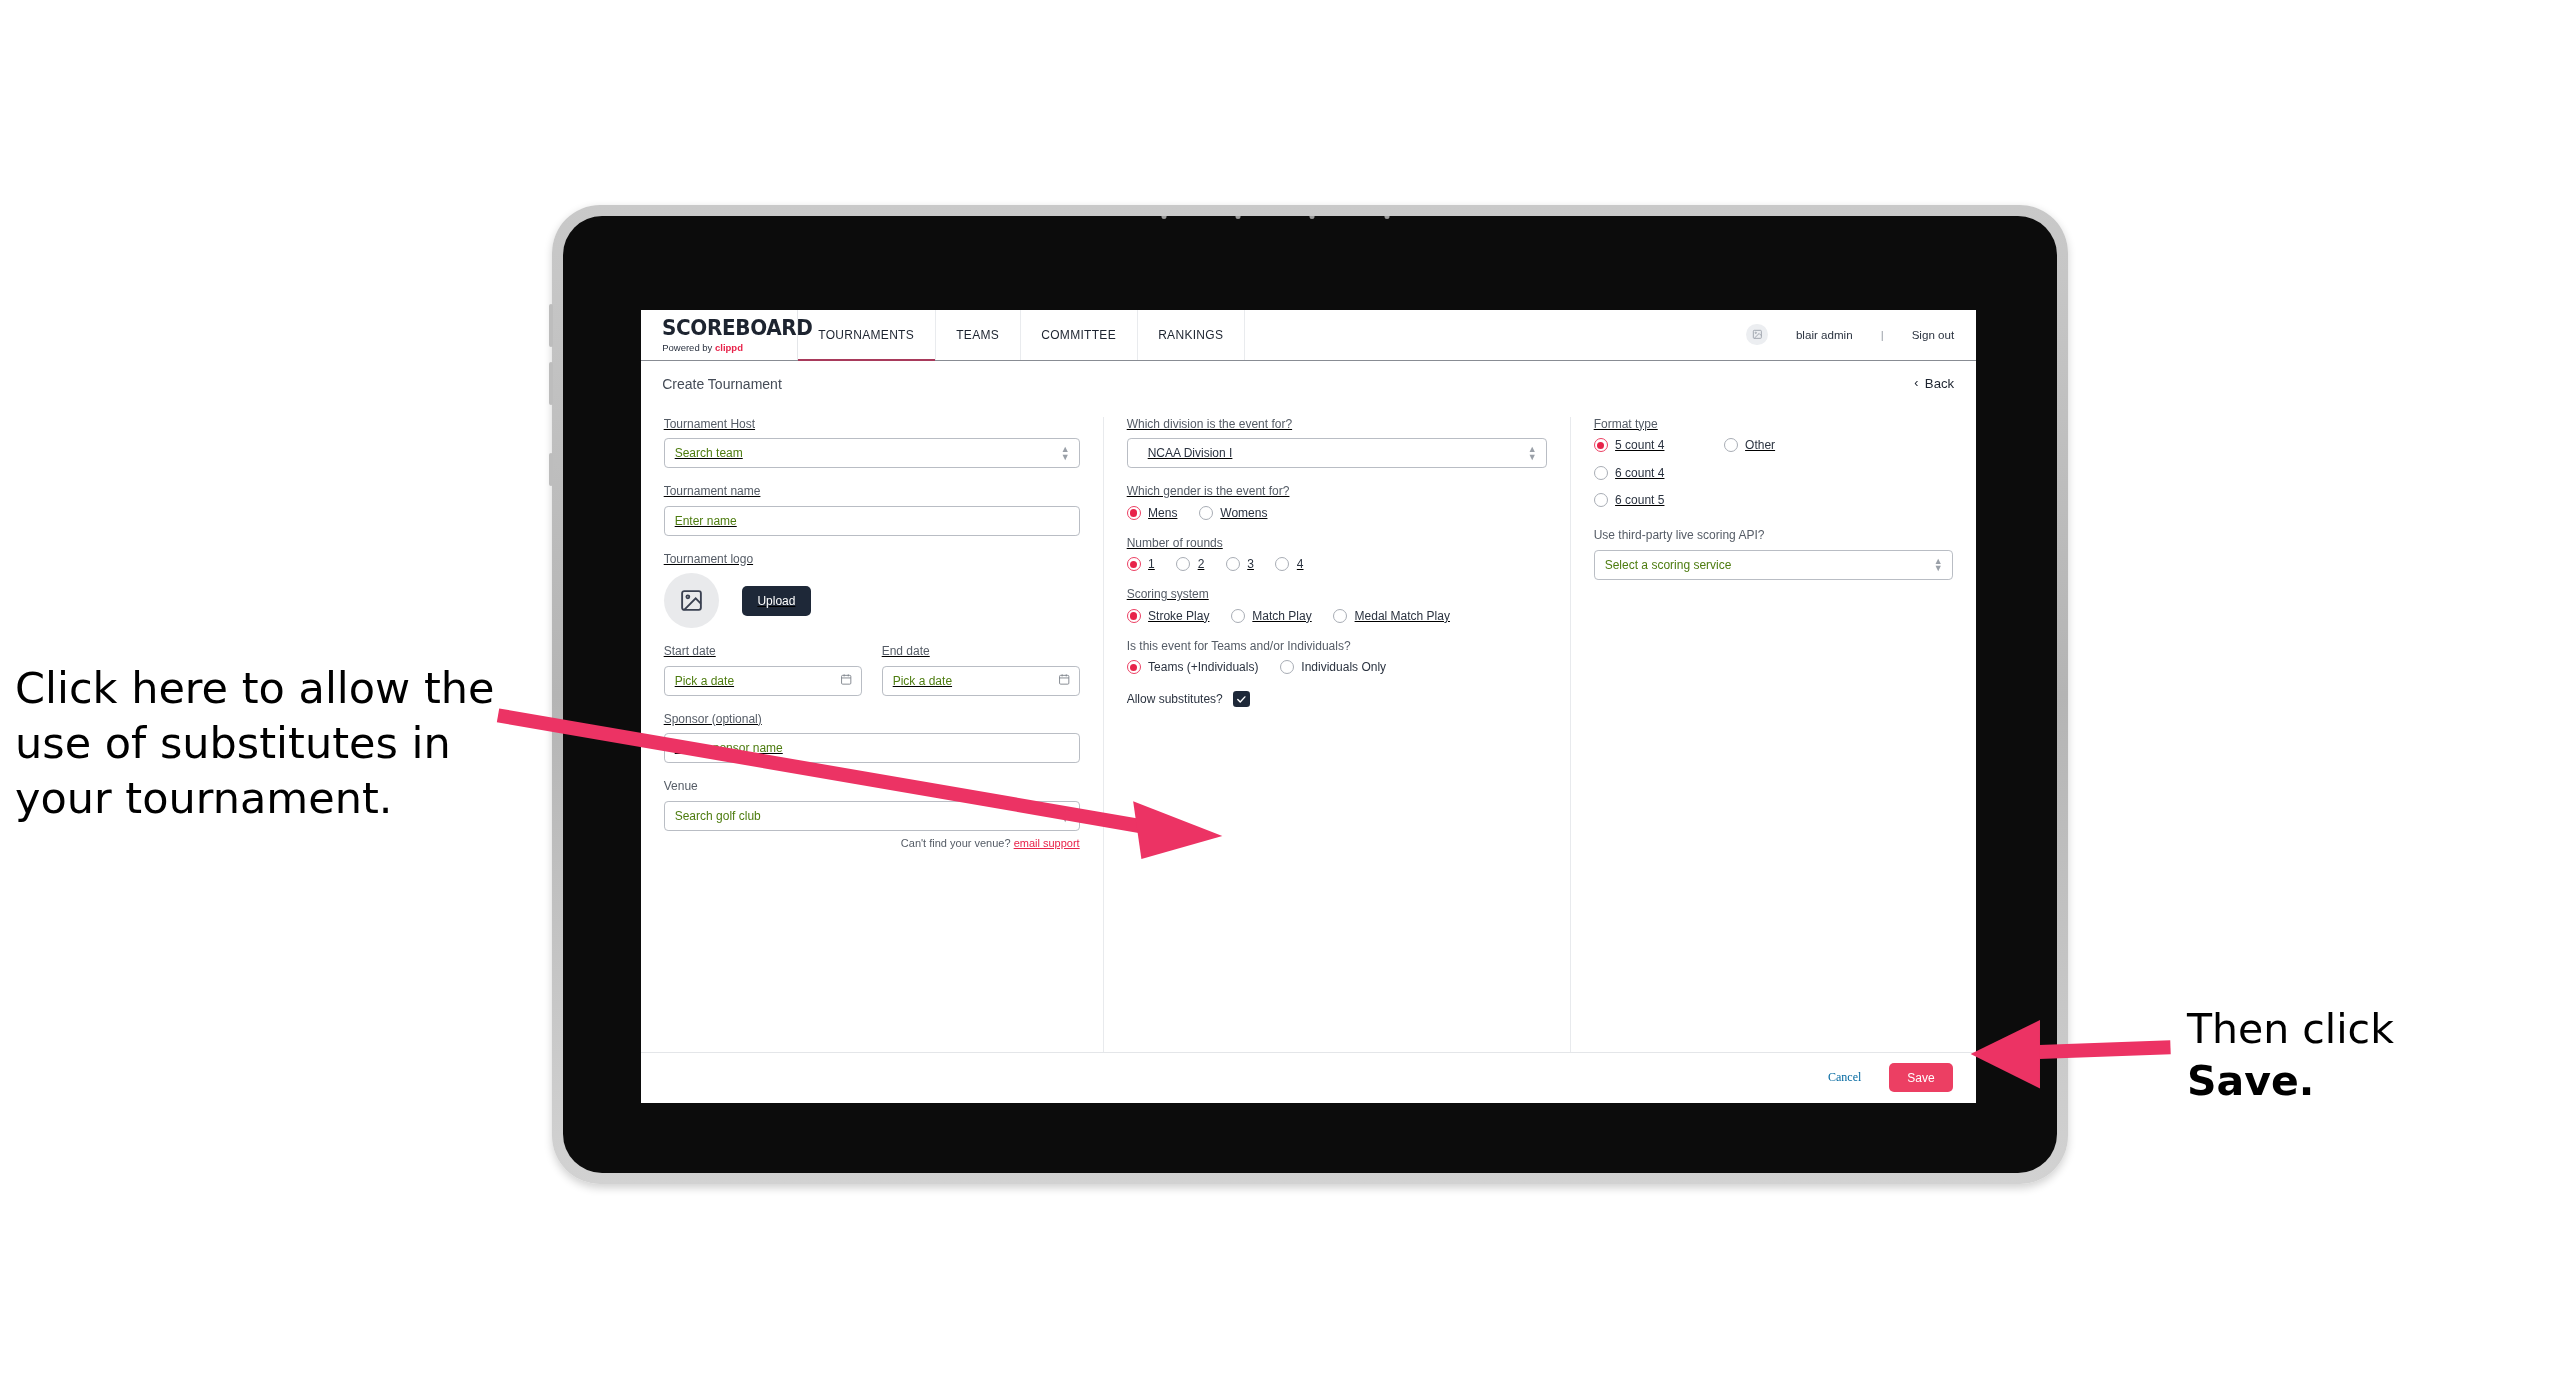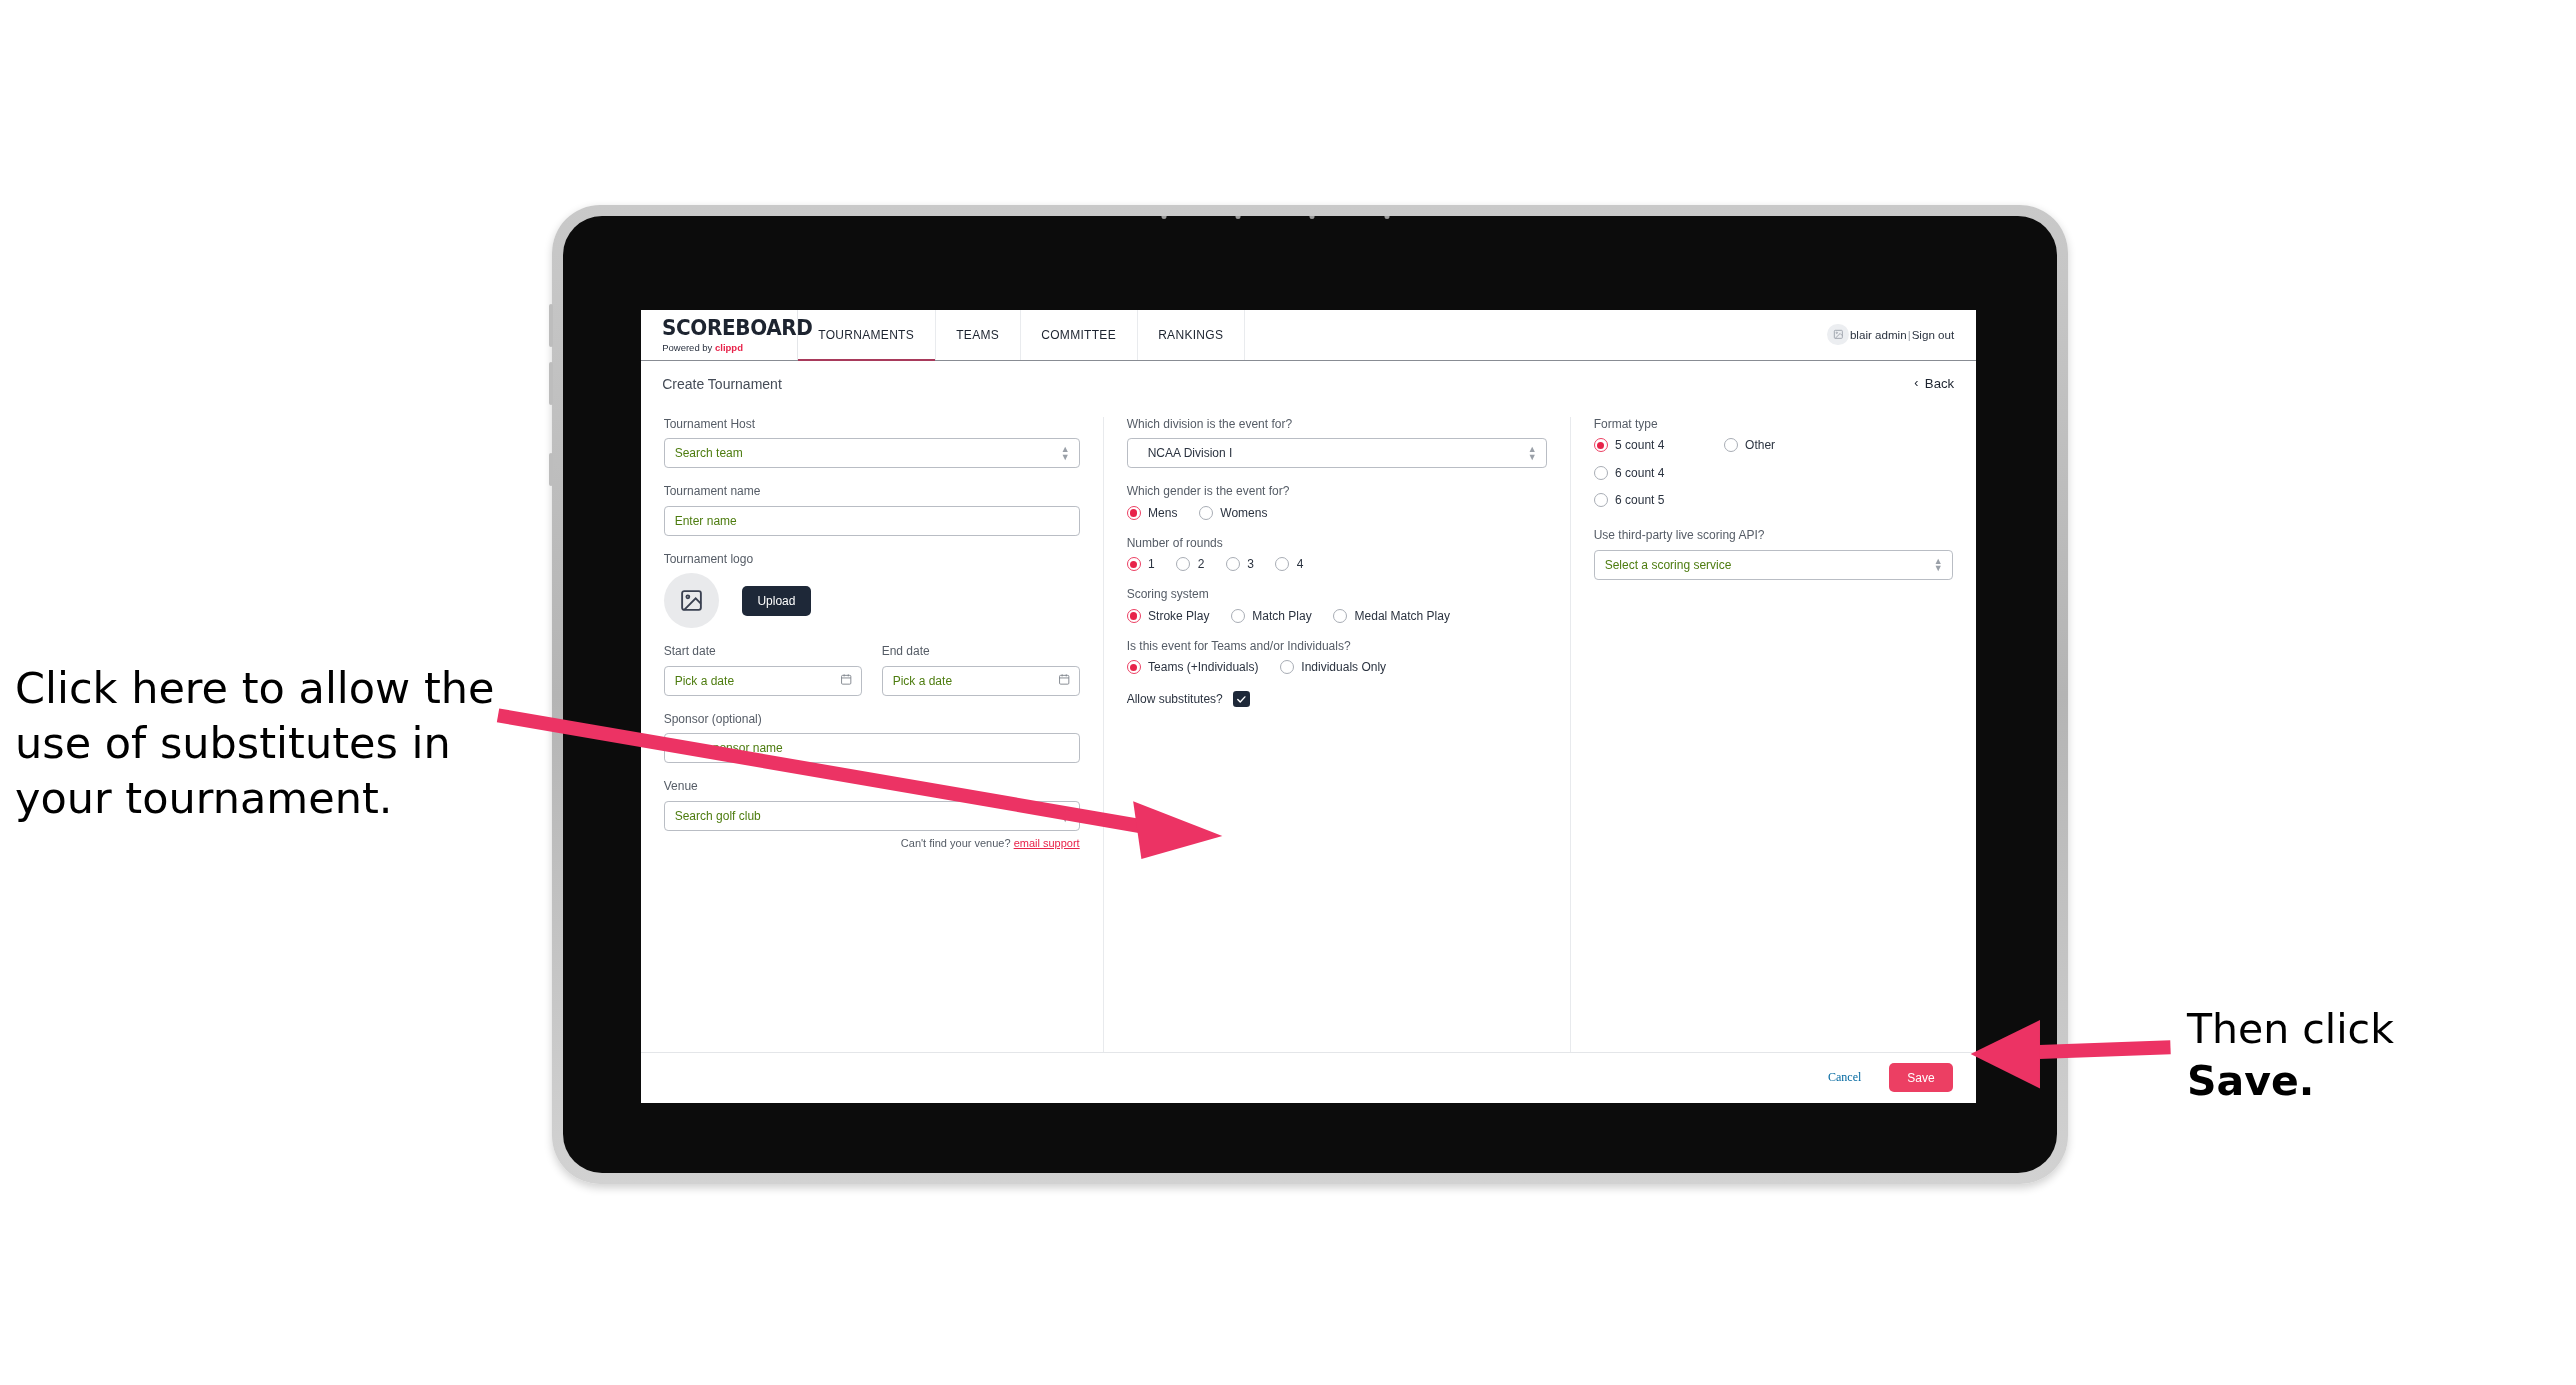--- a/index.html
+++ b/index.html
@@ -81,21 +81,21 @@
     border-right: 0.8px solid #e9ebee;
     position: relative; cursor:pointer; white-space:nowrap;
   }
   .nav-tab.active::after {
     content:""; position:absolute; left:0; right:0; bottom:-1.7px;
     height:2.5px; background:#a83a5b;
   }
 
   .nav-right {
     margin-left:auto; display:flex; align-items:center;
-    padding-right: 21.5px; gap: 1px;
+    padding-right: 21.5px; gap: 28px;
   }
   .avatar {
     width: 21.5px; height:21.5px; border-radius:50%;
     background:#eceef1; display:flex; align-items:center; justify-content:center;
     color:#9aa0a8;
   }
   .nav-user { font-size:11.6px; color:#2b3340; }
   .nav-sep { color:#9aa0a8; font-size:11.6px; }
   .nav-signout { font-size:11.6px; color:#2b3340; cursor:pointer; }
 
@@ -139,21 +139,21 @@
   .fselect { position:relative; }
   .fselect .caret {
     position:absolute; right:9px; top:50%; transform:translateY(-50%);
     display:flex; flex-direction:column; gap:1.7px; color:#9aa0a8; line-height:.6;
     font-size:9px;
   }
   .fdate .calicon {
     position:absolute; right:8.3px; top:50%; transform:translateY(-50%);
     color:#7f858d;
   }
-  .fgroup { margin-bottom: 15.7px; }
+  .fgroup { margin-bottom: 15.7px; text-decoration: underline; }
 
   
   .logo-row { display:flex; align-items:center; gap:23px; }
   .logo-circle {
     width: 55px; height:55px; border-radius:50%;
     background:#e9eaec; display:flex; align-items:center; justify-content:center;
     color:#3a4151;
   }
   .upload-btn {
     background:#1e2838; color:#fff; border:none; border-radius:5px;

